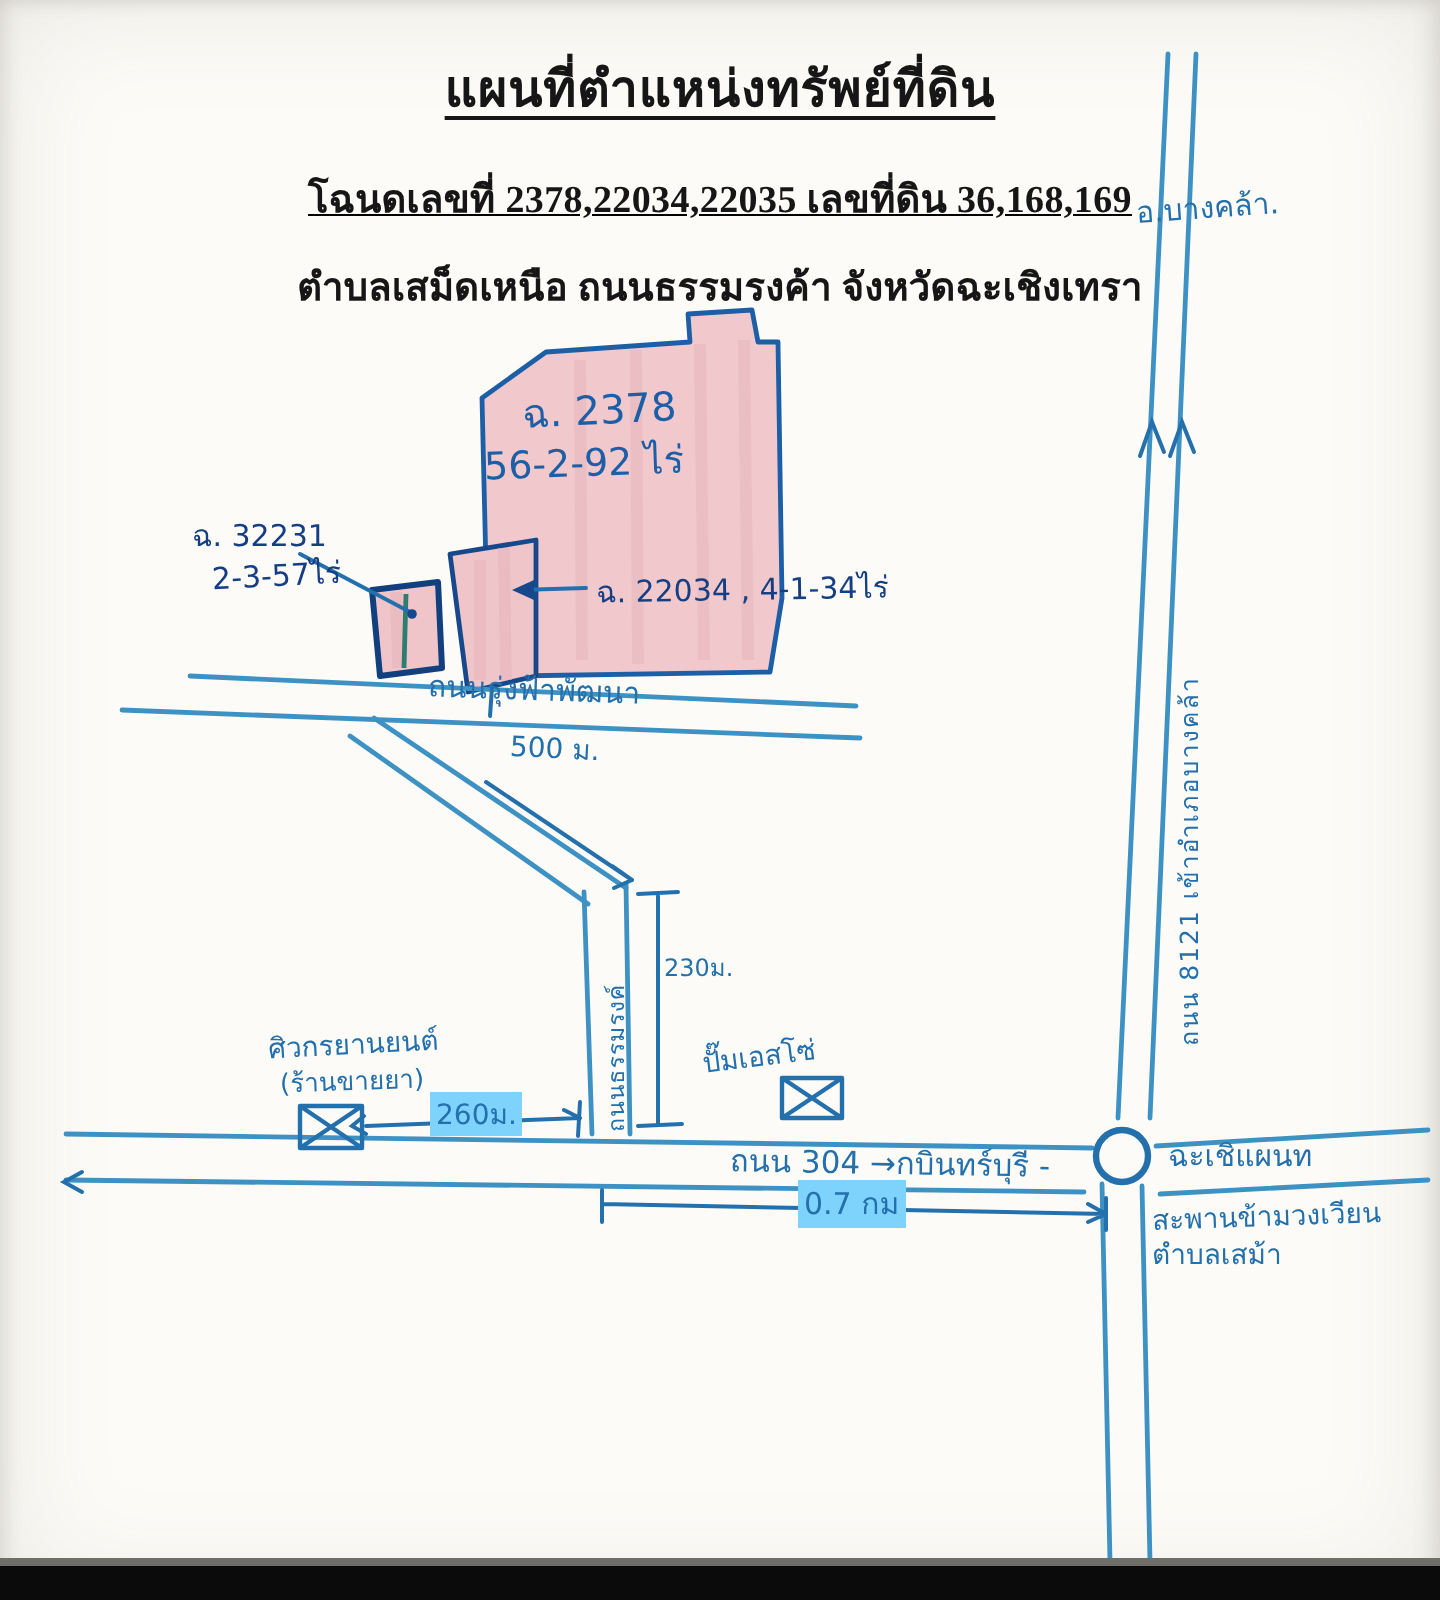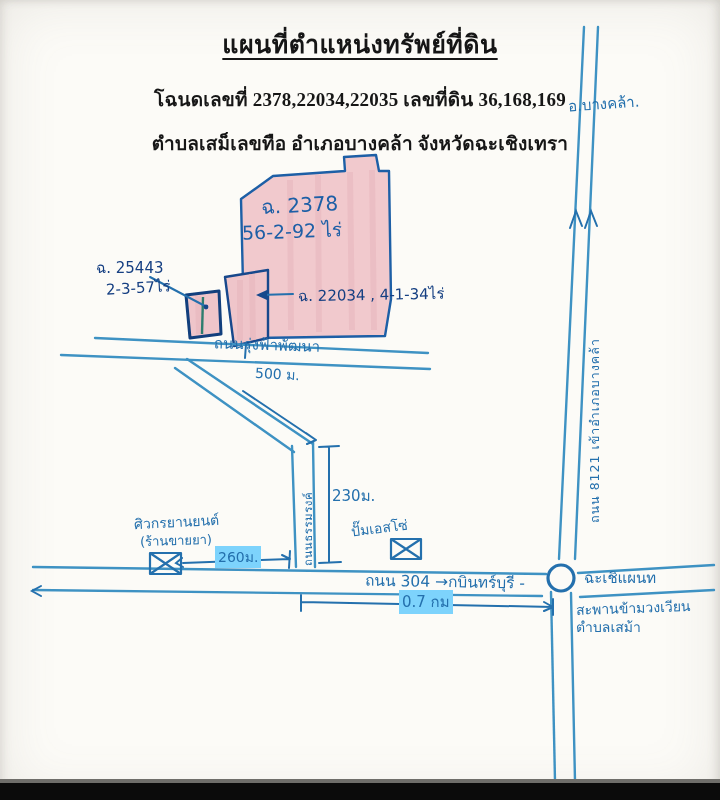--- a/index.html
+++ b/index.html
@@ -24,25 +24,25 @@
   .blackbar2{left:0;right:0;top:779px;height:4px;background:#6f6e6a;}
 </style>
 </head>
 <body>
 
 <div class="page">
 
   <div class="abs center-line" style="top:24px;">
     <span class="printed title">แผนที่ตำแหน่งทรัพย์ที่ดิน</span>
   </div>
-  <div class="abs center-line" style="top:84px;">
+  <div class="abs center-line" style="top:84px;text-decoration:underline;">
     <span class="printed sub">โฉนดเลขที่ 2378,22034,22035 เลขที่ดิน 36,168,169</span>
   </div>
   <div class="abs center-line" style="top:128px;">
-    <span class="printed sub">ตำบลเสม็เลขทือ อำเภอบางคล้า จังหวัดฉะเชิงเทรา</span>
+    <span class="printed sub">ตำบลเสม็ดเหนือ ถนนธรรมรงค้า จังหวัดฉะเชิงเทรา</span>
   </div>
 
   <svg width="720" height="800" viewBox="0 0 720 800">
 
     <path d="M273,176 L345,171 L344,157 L376,155 L379,171 L389,171 L391,299 L385,336 L257,338 L252,284 L243,284 L241,199 Z" fill="#f1c9cd" stroke="#1d5fa6" stroke-width="2.4" stroke-linejoin="round"></path>
     <path d="M225,277 L268,270 L268,338 L234,346 Z" fill="#efc5ca" stroke="#17488c" stroke-width="2.4" stroke-linejoin="round"></path>
     <path d="M186,295 L219,291 L221,334 L190,338 Z" fill="#efc5ca" stroke="#123f7d" stroke-width="3" stroke-linejoin="round"></path>
 
     <g stroke="#e7b6bd" stroke-width="6" opacity=".55">
       <path d="M290,180 L291,330"></path>
@@ -93,32 +93,32 @@
     </g>
 
     <circle cx="561" cy="578" r="13" fill="#fcfbf7" stroke="#2470ad" stroke-width="3.2"></circle>
   </svg>
 
   <div class="abs hw hw-md" style="left:568px;top:92px;font-size:15px;transform:rotate(-4deg);">อ.บางคล้า.</div>
 
   <div class="abs hw" style="left:261px;top:189px;font-size:20px;transform:rotate(-3deg);">ฉ. 2378</div>
   <div class="abs hw" style="left:242px;top:216px;font-size:19px;transform:rotate(-2deg);">56-2-92 ไร่</div>
 
-  <div class="abs hw hw-dk" style="left:96px;top:256px;font-size:15px;">ฉ. 25443</div>
+  <div class="abs hw hw-dk" style="left:96px;top:256px;font-size:15px;">ฉ. 32231</div>
   <div class="abs hw hw-dk" style="left:106px;top:276px;font-size:15px;transform:rotate(-3deg);">2-3-57ไร่</div>
 
   <div class="abs hw hw-dk" style="left:298px;top:283px;font-size:15px;transform:rotate(-1deg);">ฉ. 22034 , 4-1-34ไร่</div>
 
   <div class="abs hw hw-md" style="left:214px;top:333px;font-size:15px;transform:rotate(2deg);">ถนนรุ่งฟ้าพัฒนา</div>
 
   <div class="abs hw hw-md" style="left:255px;top:363px;font-size:14px;transform:rotate(3deg);">500 ม.</div>
 
   <div class="abs hw hw-md rot-90" style="left:299px;top:566px;font-size:11.5px;letter-spacing:.5px;">ถนนธรรมรงค์</div>
 
-  <div class="abs hw hw-md" style="left:332px;top:484px;font-size:15px;">230ม.</div>
+  <div class="abs hw hw-md" style="left:332px;top:474px;font-size:12px;">230ม.</div>
 
   <div class="abs hw hw-md" style="left:134px;top:511px;font-size:14px;transform:rotate(-3deg);">ศิวกรยานยนต์</div>
   <div class="abs hw hw-md" style="left:140px;top:530px;font-size:13px;transform:rotate(-2deg);">(ร้านขายยา)</div>
 
   <div class="abs hw hw-md gap-label" style="left:215px;top:546px;font-size:14px;">260ม.</div>
 
   <div class="abs hw hw-md" style="left:351px;top:517px;font-size:14px;transform:rotate(-7deg);">ปั๊มเอสโซ่</div>
 
   <div class="abs hw hw-md" style="left:365px;top:569px;font-size:15.5px;transform:rotate(1deg);">ถนน 304 →กบินทร์บุรี -</div>
 

